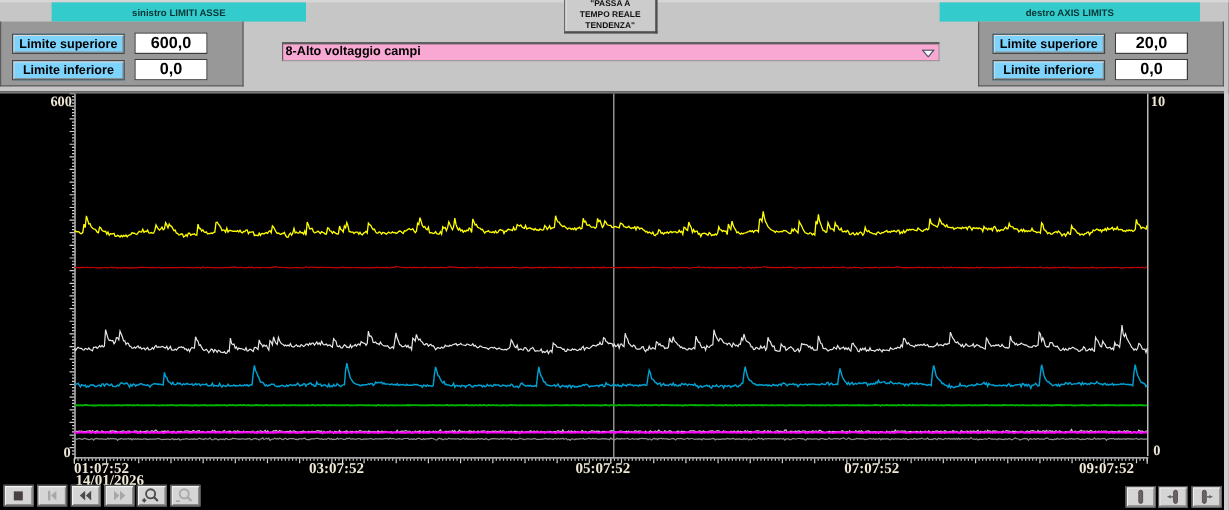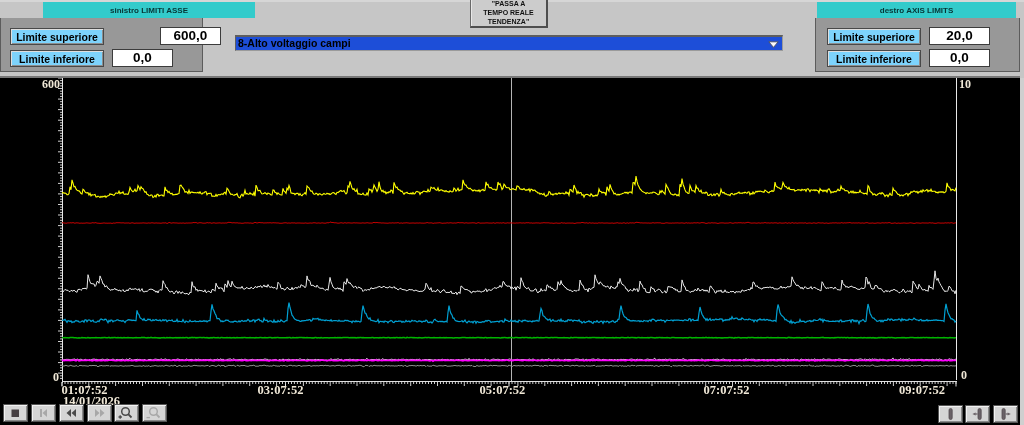--- a/index.html
+++ b/index.html
@@ -15,39 +15,39 @@
   text-align:center; line-height:16px; }
 .toolbtn { position:absolute; background:#d5d5d5; border:1px solid #555;
   box-shadow:inset 1px 1px 0 #f2f2f2, inset -1px -1px 0 #8a8a8a; }
 </style></head>
 <body>
 <div style="position:absolute;left:0;top:0;width:1024px;height:2px;background:#d6d6d6;"></div>
 
 <div class="hdr" style="left:2px; width:212px;margin-left:41px;">sinistro LIMITI ASSE</div>
 <div class="panel" style="left:0px; width:203px;"></div>
 <div class="lbtn" style="left:10px; top:28px;">Limite superiore</div>
-<div class="vbox" style="left:112px; top:27px;margin-left:48px;">600,0</div>
+<div class="vbox" style="left:112px; top:27px;">600,0</div>
 <div class="lbtn" style="left:10px; top:50px;">Limite inferiore</div>
 <div class="vbox" style="left:112px; top:49px;">0,0</div>
 
-<div class="hdr" style="left:817px; width:199px;">destro AXIS LIMITS</div>
+<div class="hdr" style="left:783px; width:217px;">destro AXIS LIMITS</div>
 <div class="panel" style="left:815px; width:205px;"></div>
 <div class="lbtn" style="left:827px; top:28px;">Limite superiore</div>
 <div class="vbox" style="left:929px; top:27px;">20,0</div>
 <div class="lbtn" style="left:827px; top:50px;">Limite inferiore</div>
 <div class="vbox" style="left:929px; top:49px;">0,0</div>
 
 <div style="position:absolute; left:470px; top:-6px; width:78px; height:34px;
   background:#cccccc; border:1px solid #6a6a6a; border-right:2px solid #4e4e4e;
   border-bottom:2px solid #4e4e4e; box-shadow:inset 1px 1px 0 #e8e8e8;
   font-size:7px; font-weight:bold; color:#111; text-align:center; line-height:8.8px;
   padding-top:5px;">"PASSA A<br>TEMPO REALE<br>TENDENZA"</div>
 
 <div style="position:absolute; left:235px; top:34.5px; width:548px; height:16.5px;
-  background:#1d4ed8; border:1px solid #9a9a9a; border-top:2px solid #5e5e5e;
+  background:#f9a8d4; border:1px solid #9a9a9a; border-top:2px solid #5e5e5e;
   border-left:1px solid #5e5e5e; font-size:10.5px; font-weight:bold;
   color:#000; line-height:13px; padding-left:2px;">8-Alto voltaggio campi
   <svg style="position:absolute; right:3px; top:4px;" width="11" height="7" viewBox="0 0 11 7">
     <path d="M0.8 0.8 L10.2 0.8 L5.5 6.4 Z" fill="#fbfbfb" stroke="#4a5068" stroke-width="1"></path>
   </svg>
 </div>
 
 <div style="position:absolute; left:0; top:76px; width:1020px; height:349px; background:#000; border-top:2px solid #787878;"></div>
 <div style="position:absolute; left:1020px; top:78px; width:4px; height:347px; background:#cfcfcf;"></div>
 

